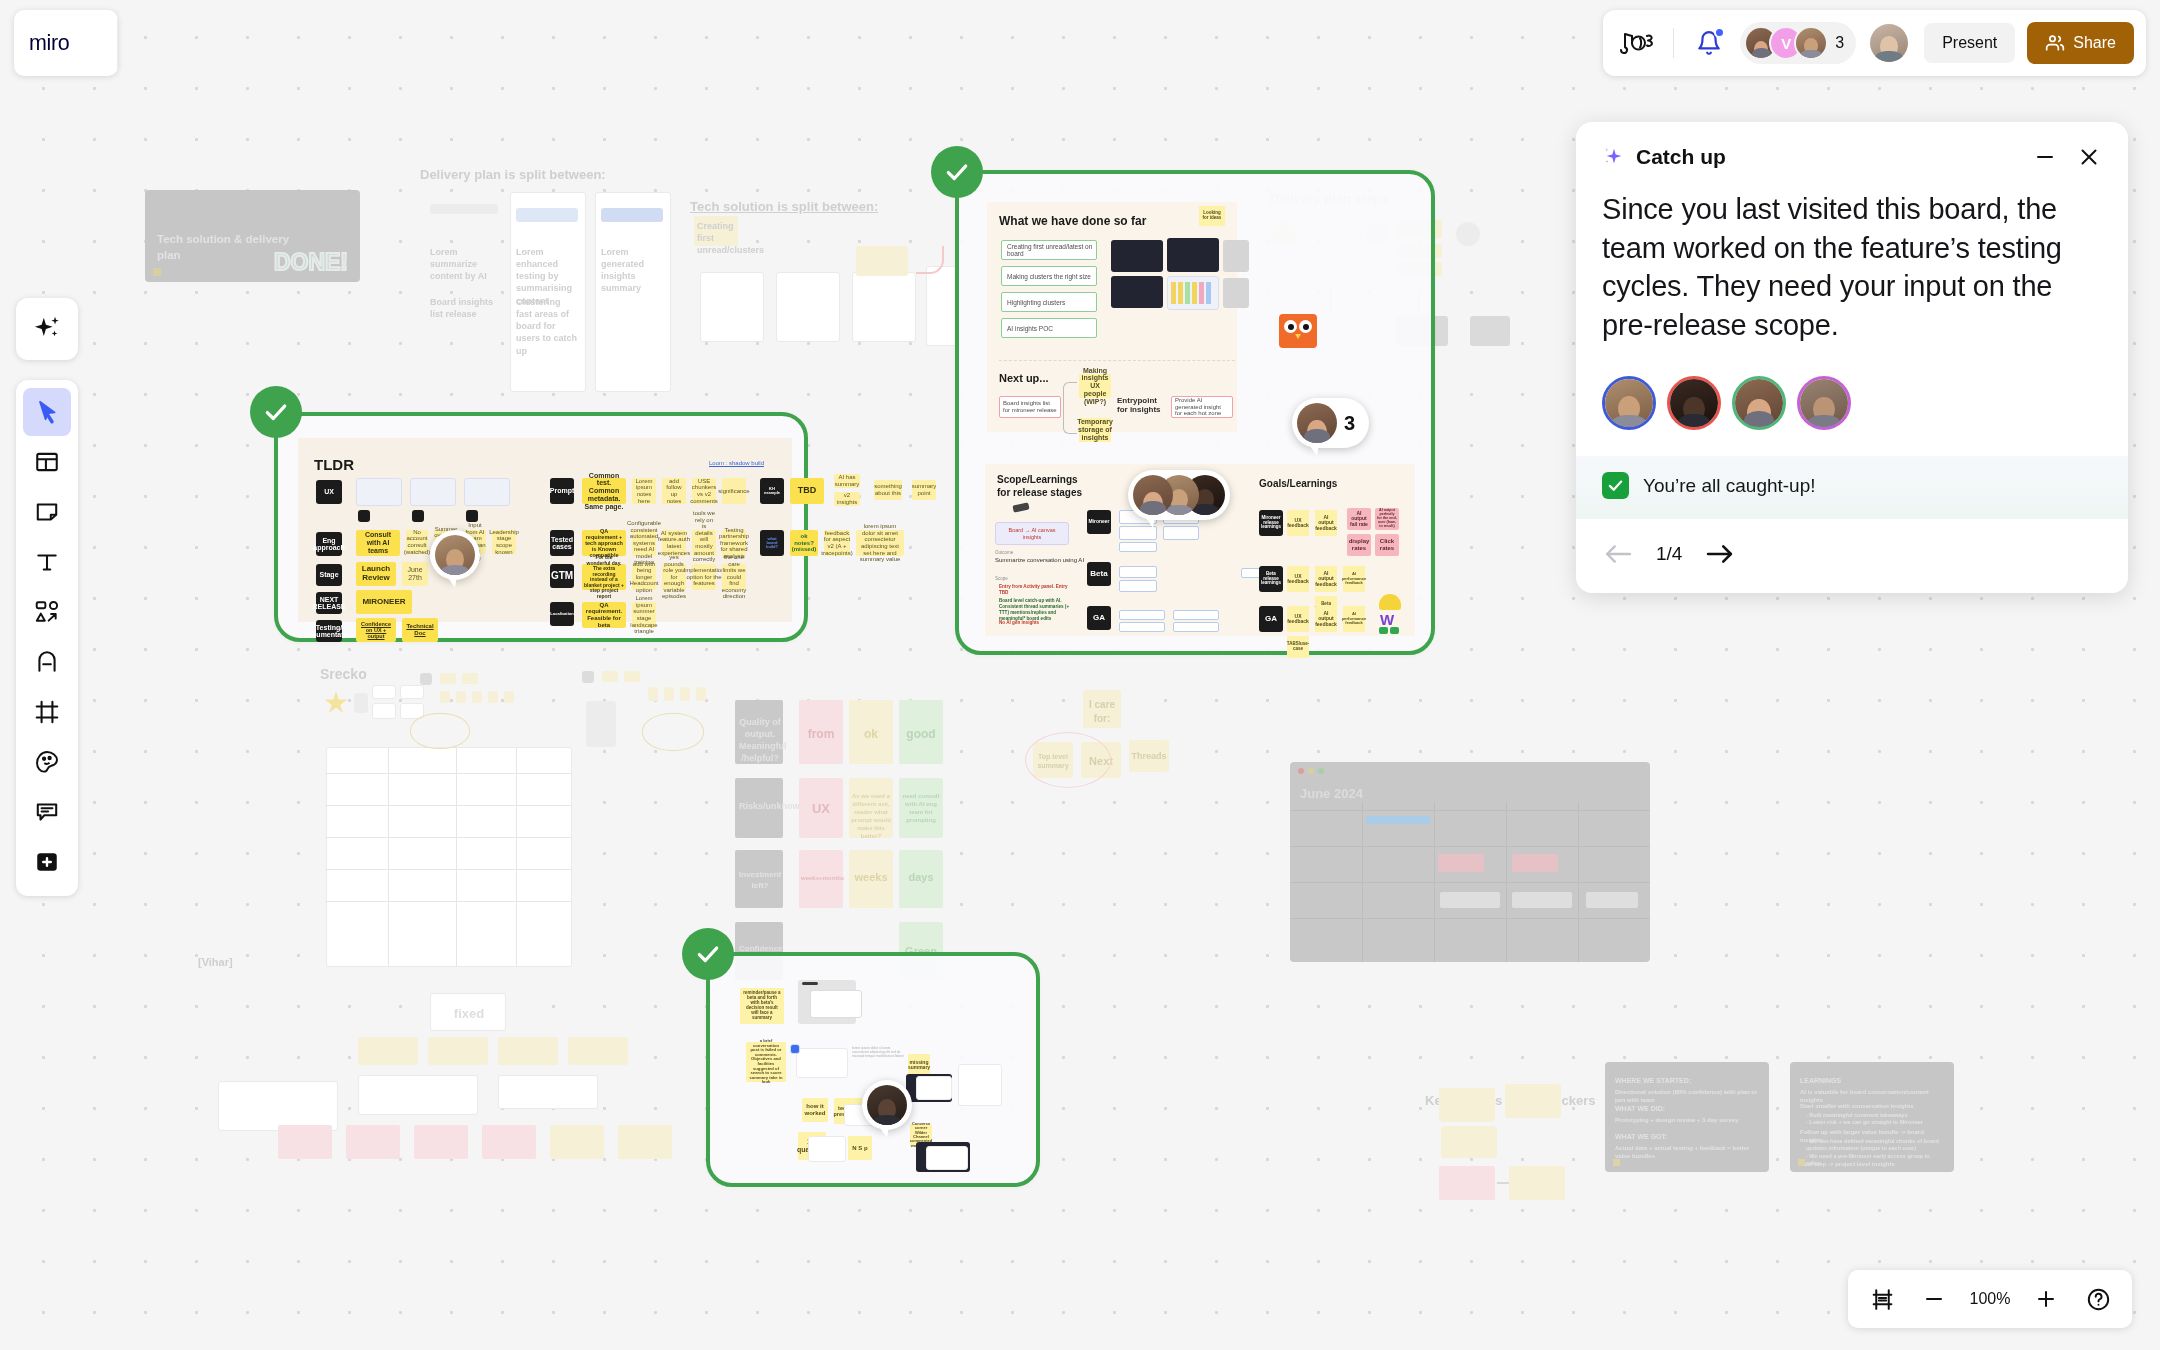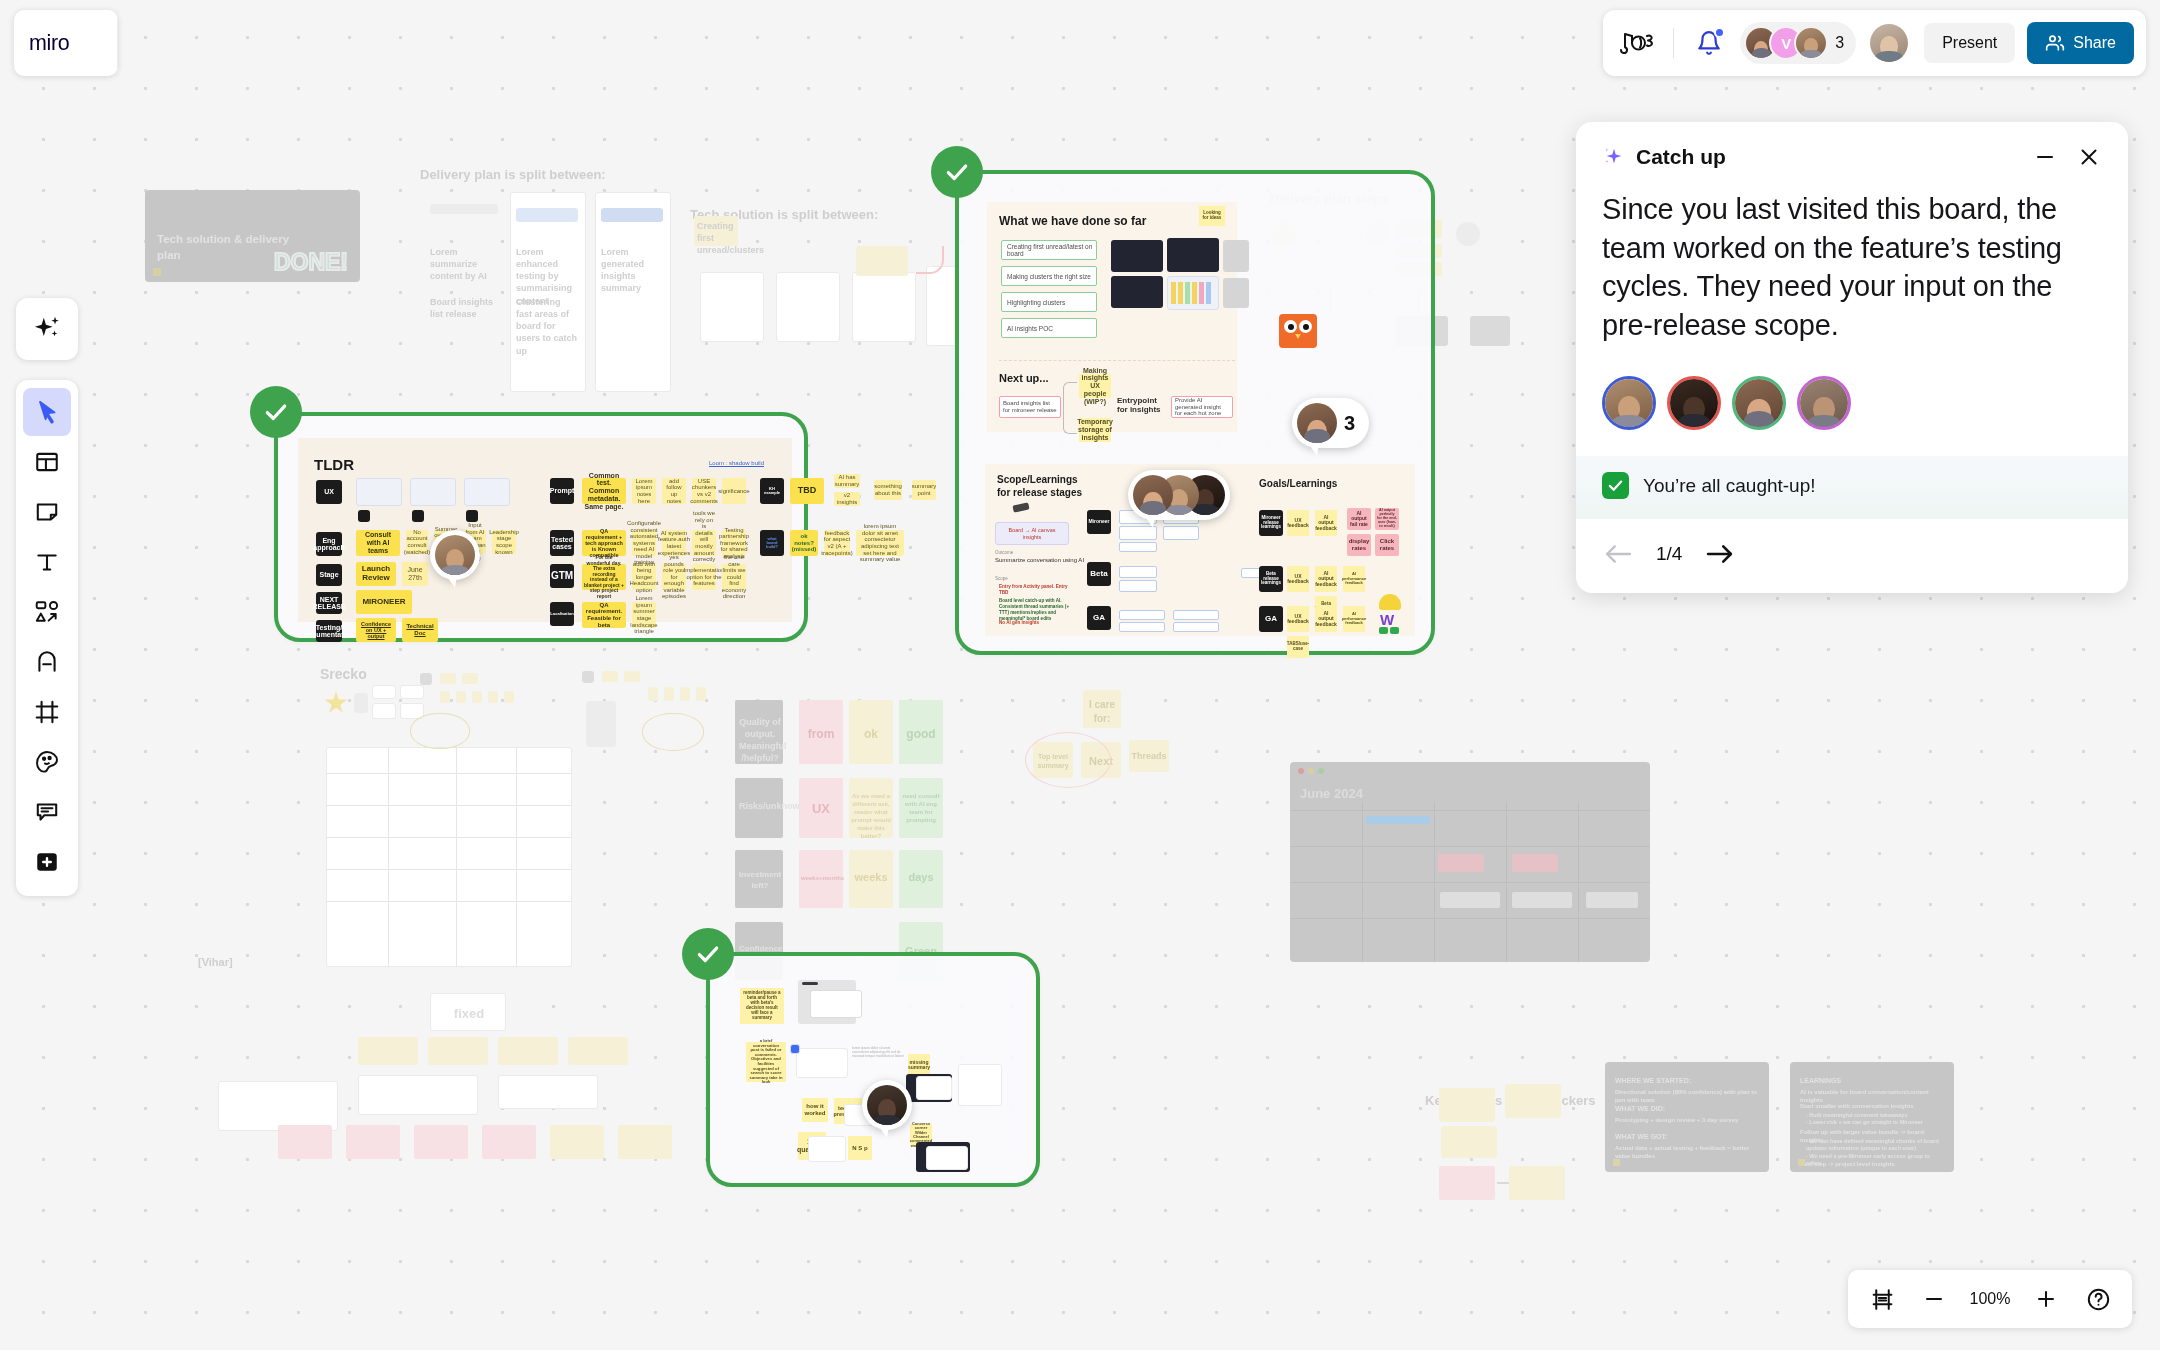--- a/index.html
+++ b/index.html
@@ -139,21 +139,21 @@
                      border: 2px solid #f2f2f2; overflow:hidden; position:relative;}
   .collab-count { font-size: 16px; color:#111; margin-left: 16px; font-weight:400; }
   .me-av { width: 38px; height: 38px; border-radius: 50%; margin-left: 10px; overflow:hidden;
            position:relative; cursor:pointer;}
   .btn-present {
     background:#f2f2f2; color:#111; border:none; border-radius: 8px;
     font-size: 16px; padding: 11px 18px; margin-left: 12px; cursor:pointer;
     font-family: inherit;
   }
   .btn-share {
-    background:#0369a1; color:#fff; border:none; border-radius: 8px;
+    background:#a16207; color:#fff; border:none; border-radius: 8px;
     font-size: 16px; padding: 11px 18px; margin-left: 8px; cursor:pointer;
     display:flex; align-items:center; gap: 8px; font-family: inherit;
   }
 
   
   .tool-ai {
     position:absolute; left: 16px; top: 298px; width: 62px; height: 62px;
     background:#fff; border-radius: 12px; box-shadow: 0 1px 6px rgba(0,0,0,.13);
     display:flex; align-items:center; justify-content:center; z-index: 25; cursor:pointer;
   }
@@ -257,21 +257,21 @@
     <div class="gbox" style="left:96px; top:48px; width:62px; height:14px; background:#dde7f6;"></div>
     <div class="gbox" style="left:181px; top:48px; width:62px; height:14px; background:#cfdcf2;"></div>
     <div class="gtxt" style="left:96px; top:86px; width:62px;">Lorem enhanced testing by summarising content</div>
     <div class="gtxt" style="left:96px; top:136px; width:62px;">Clustering fast areas of board for users to catch up</div>
     <div class="gtxt" style="left:10px; top:86px; width:68px;">Lorem summarize content by AI</div>
     <div class="gtxt" style="left:10px; top:136px; width:68px;">Board insights list release</div>
     <div class="gtxt" style="left:181px; top:86px; width:62px;">Lorem generated insights summary</div>
   </div>
 
   <div class="ghost" style="left:690px; top:190px; width:330px; height:200px;">
-    <div class="gtxt big" style="left:0; top:16px;">Tech solution is split between:</div>
+    <div class="gtxt big" style="left:0; top:8px;text-decoration:underline;">Tech solution is split between:</div>
     <div class="gnote y" style="left:4px; top:26px; width:44px; height:30px;"></div>
     <div class="gtxt" style="left:7px; top:30px; width:40px;">Creating first unread/clusters</div>
     <div class="gcard" style="left:10px; top:82px; width:64px; height:70px;"></div>
     <div class="gcard" style="left:86px; top:82px; width:64px; height:70px;"></div>
     <div class="gcard" style="left:162px; top:82px; width:64px; height:70px;"></div>
     <div class="gnote y" style="left:166px; top:56px; width:52px; height:30px;"></div>
     <div class="gcard" style="left:236px; top:76px; width:54px; height:80px;"></div>
     <div style="position:absolute;left:226px;top:56px;width:28px;height:28px;border-bottom:2px solid #f5c9c9;border-right:2px solid #f5c9c9;border-radius:0 0 14px 0;"></div>
   </div>
 

